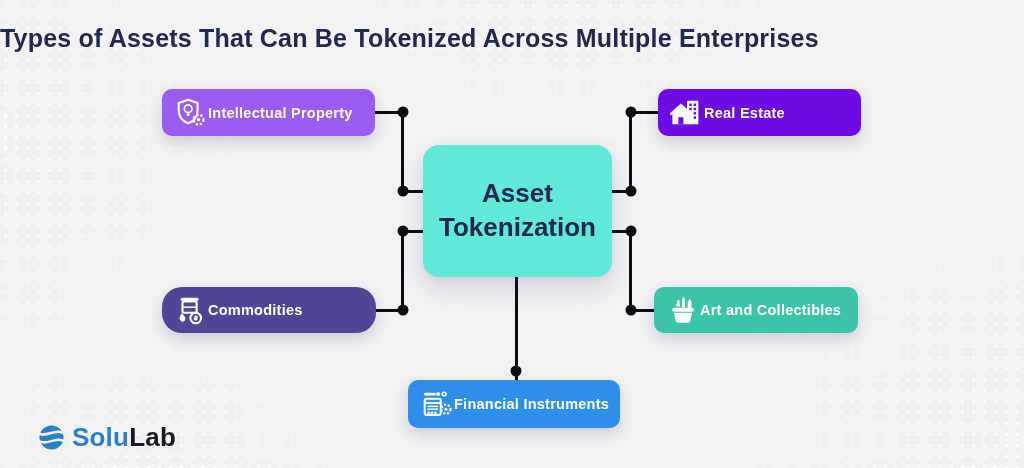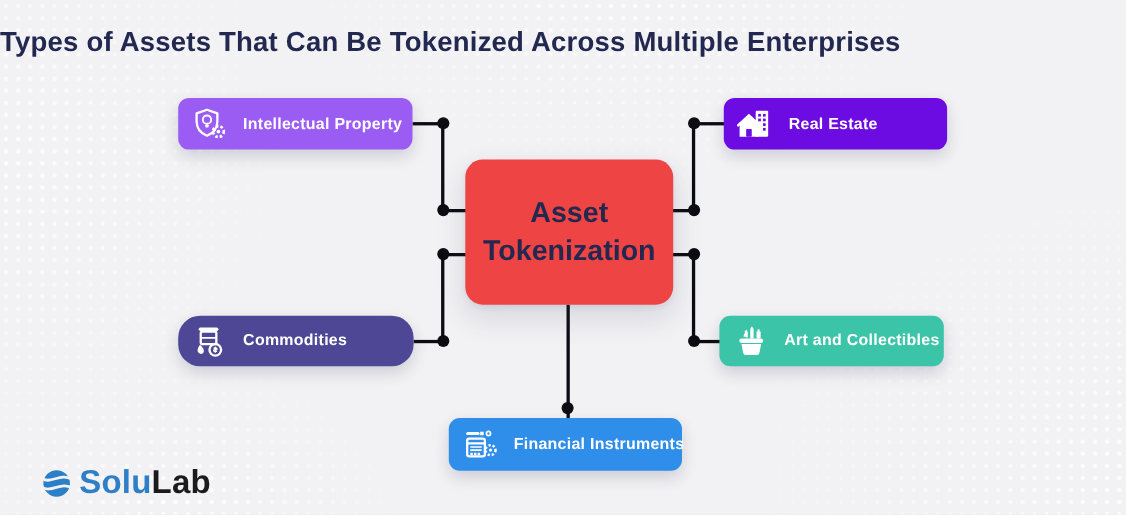--- a/index.html
+++ b/index.html
@@ -22,42 +22,42 @@
       radial-gradient(430px 430px at -30px 140px,#000 0%,transparent 72%),
       radial-gradient(420px 300px at 55% -40px,#000 0%,transparent 75%),
       radial-gradient(560px 420px at 1060px 440px,#000 0%,transparent 72%),
       radial-gradient(300px 200px at 160px 470px,#000 0%,transparent 75%);
   }
   .title{
     position:absolute;top:24px;left:0;right:0;text-align:left;
     font-size:25px;font-weight:800;color:#232850;letter-spacing:.2px;
   }
   .node{
-    position:absolute;display:flex;align-items:center;gap:13px;
+    position:absolute;display:flex;align-items:center;
     padding:0 12px;border-radius:10px;box-sizing:border-box;
     background:var(--c,#888);color:#fff;
     box-shadow:0 6px 14px rgba(40,40,90,.18);
   }
   .node-label{font-size:14.5px;font-weight:700;letter-spacing:.25px;white-space:nowrap;}
   .node svg{width:34px;height:34px;flex:0 0 auto;}
   .center-node{
     position:absolute;left:423px;top:145px;width:189px;height:132px;
-    background:#ef4444;border-radius:16px;
+    background:#5eead4;border-radius:16px;
     box-shadow:0 12px 26px rgba(60,60,110,.16),0 2px 6px rgba(60,60,110,.08);
     display:flex;align-items:center;justify-content:center;text-align:center;
   }
   .center-label{font-size:26px;font-weight:800;color:#232850;line-height:1.3;padding:0 14px;}
   .line{position:absolute;background:#0c0c12;}
   .dot{
     position:absolute;width:11px;height:11px;border-radius:50%;
     background:#0c0c12;transform:translate(-50%,-50%);
   }
   .logo{position:absolute;left:38px;top:422px;display:flex;align-items:center;gap:7px;}
   .logo svg{width:27px;height:27px;}
-  .logo-text{font-size:30px;font-weight:700;letter-spacing:.2px;}
+  .logo-text{font-size:26px;font-weight:700;letter-spacing:.2px;}
   .logo-solu{color:var(--logo1,#2e7fc6);}
   .logo-lab{color:var(--logo2,#1b1b1f);}
 </style>
 </head>
 <body>
 
 <div class="stage">
   <div class="pattern"></div>
 
   <div class="title">Types of Assets That Can Be Tokenized Across Multiple Enterprises</div>

